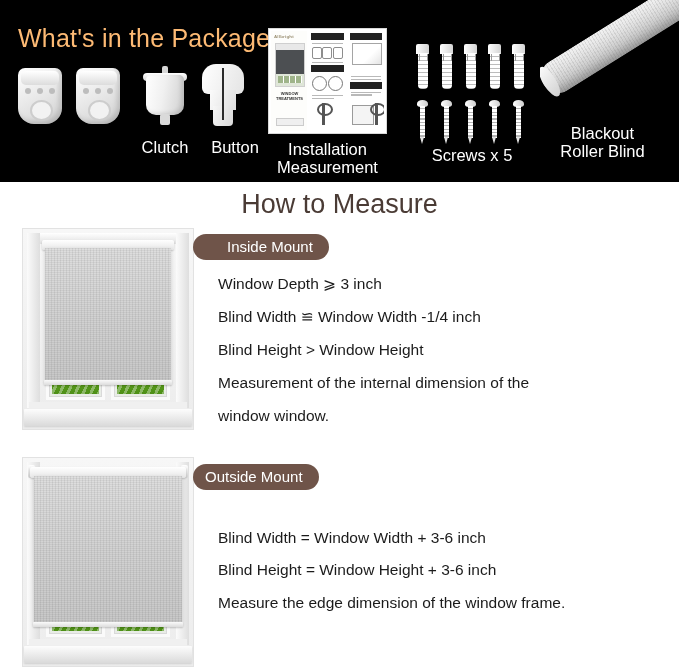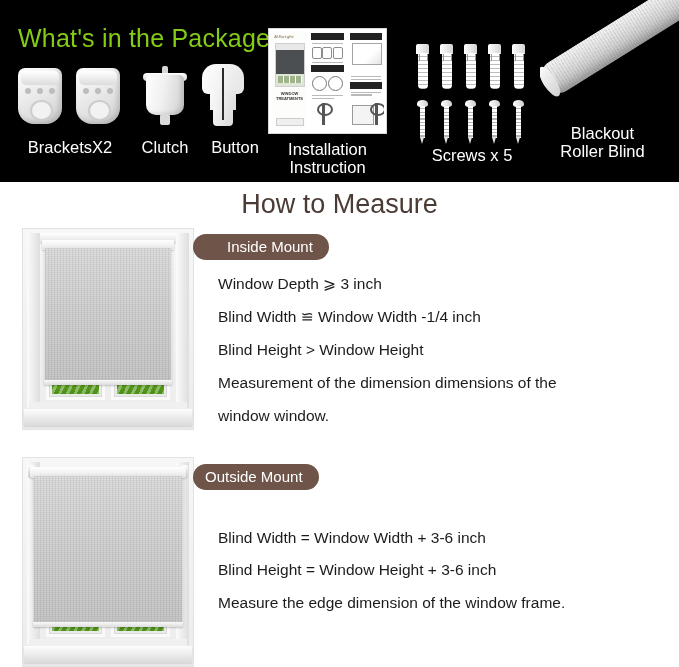--- a/index.html
+++ b/index.html
@@ -1,20 +1,20 @@
 <!DOCTYPE html>
 <html><head>
 <meta charset="utf-8">
 <style>
   html,body{margin:0;padding:0;background:#fff;}
   body{width:679px;height:667px;font-family:"Liberation Sans",sans-serif;overflow:hidden;position:relative;}
 
   
   .pkg-panel{position:absolute;left:0;top:0;width:679px;height:182px;background:#000;overflow:hidden;}
-  .pkg-title{position:absolute;left:18px;top:24px;font-size:25px;font-weight:400;color:#84cc16;letter-spacing:.2px;}
+  .pkg-title{position:absolute;left:18px;top:24px;font-size:25px;font-weight:400;color:#fdba74;letter-spacing:.2px;}
 
   .pkg-label{position:absolute;color:#fff;font-size:16.5px;font-weight:500;text-align:center;line-height:1.12;}
 
   
   .brackets{position:absolute;left:18px;top:68px;width:104px;height:56px;}
   .bracket{position:absolute;top:0;width:44px;height:56px;
      background:linear-gradient(150deg,#ffffff 0%,#e9e9e9 48%,#cfcfcf 100%);
      border-radius:7px 7px 16px 16px;box-shadow:inset -3px -3px 5px rgba(0,0,0,.14);}
   .bracket.b1{left:0;} .bracket.b2{left:58px;}
   .bracket .cap{position:absolute;left:3px;top:3px;right:3px;height:14px;border-radius:5px;
@@ -170,21 +170,20 @@
       <span class="ring"></span>
     </div>
     <div class="bracket b2">
       <span class="cap"></span>
       <span class="hole h1"></span>
       <span class="hole h2"></span>
       <span class="hole h3"></span>
       <span class="ring"></span>
     </div>
   </div>
-  <div class="pkg-label" style="left:18px;top:138px;width:104px;">BracketsX2</div>
 
   <div class="clutch">
     <span class="pin-t"></span>
     <span class="lip"></span>
     <span class="drum"></span>
     <span class="pin-b"></span>
   </div>
   <div class="pkg-label" style="left:134px;top:138px;width:62px;">Clutch</div>
 
   <div class="btnpart">
@@ -230,21 +229,21 @@
       <div class="bk-line"></div>
       <div class="bk-hd"></div>
       <div class="bk-line"></div>
       <div class="bk-line s"></div>
       <span class="bk-sq"></span>
       <span class="bk-tool" style="left:20px;"></span>
     </div>
   </div>
   <div class="pkg-label lbl-install">
     <span>Installation</span><br>
-    <span>Instruction</span>
+    <span>Measurement</span>
   </div>
 
   <div class="hw">
     <div class="anchor" style="left:0px">
         <span class="head"></span>
         <span class="body"></span>
         <span class="v"></span>
       </div>
     <div class="anchor" style="left:24px">
         <span class="head"></span>
@@ -318,21 +317,21 @@
   <div class="sill"></div>
   <div class="headrail"></div>
   <div class="shade"></div>
   <div class="hembar"></div>
 </div>
 
 <div class="pill inside">Inside Mount</div>
 <div class="spec" style="top:275px">Window Depth  ⩾ 3 inch</div>
 <div class="spec" style="top:308px">Blind Width ≌ Window Width -1/4 inch</div>
 <div class="spec" style="top:341px">Blind Height &gt; Window Height</div>
-<div class="spec" style="top:374px">Measurement of the dimension dimensions of the</div>
+<div class="spec" style="top:374px">Measurement of the internal dimension of the</div>
 <div class="spec" style="top:407px">window window.</div>
 
 <div class="winshot outside">
   <div class="frame"></div>
   <div class="jamb l"></div>
   <div class="jamb r"></div>
   <div class="panes">
     <span class="pane"></span>
     <span class="pane"></span>
   </div>

